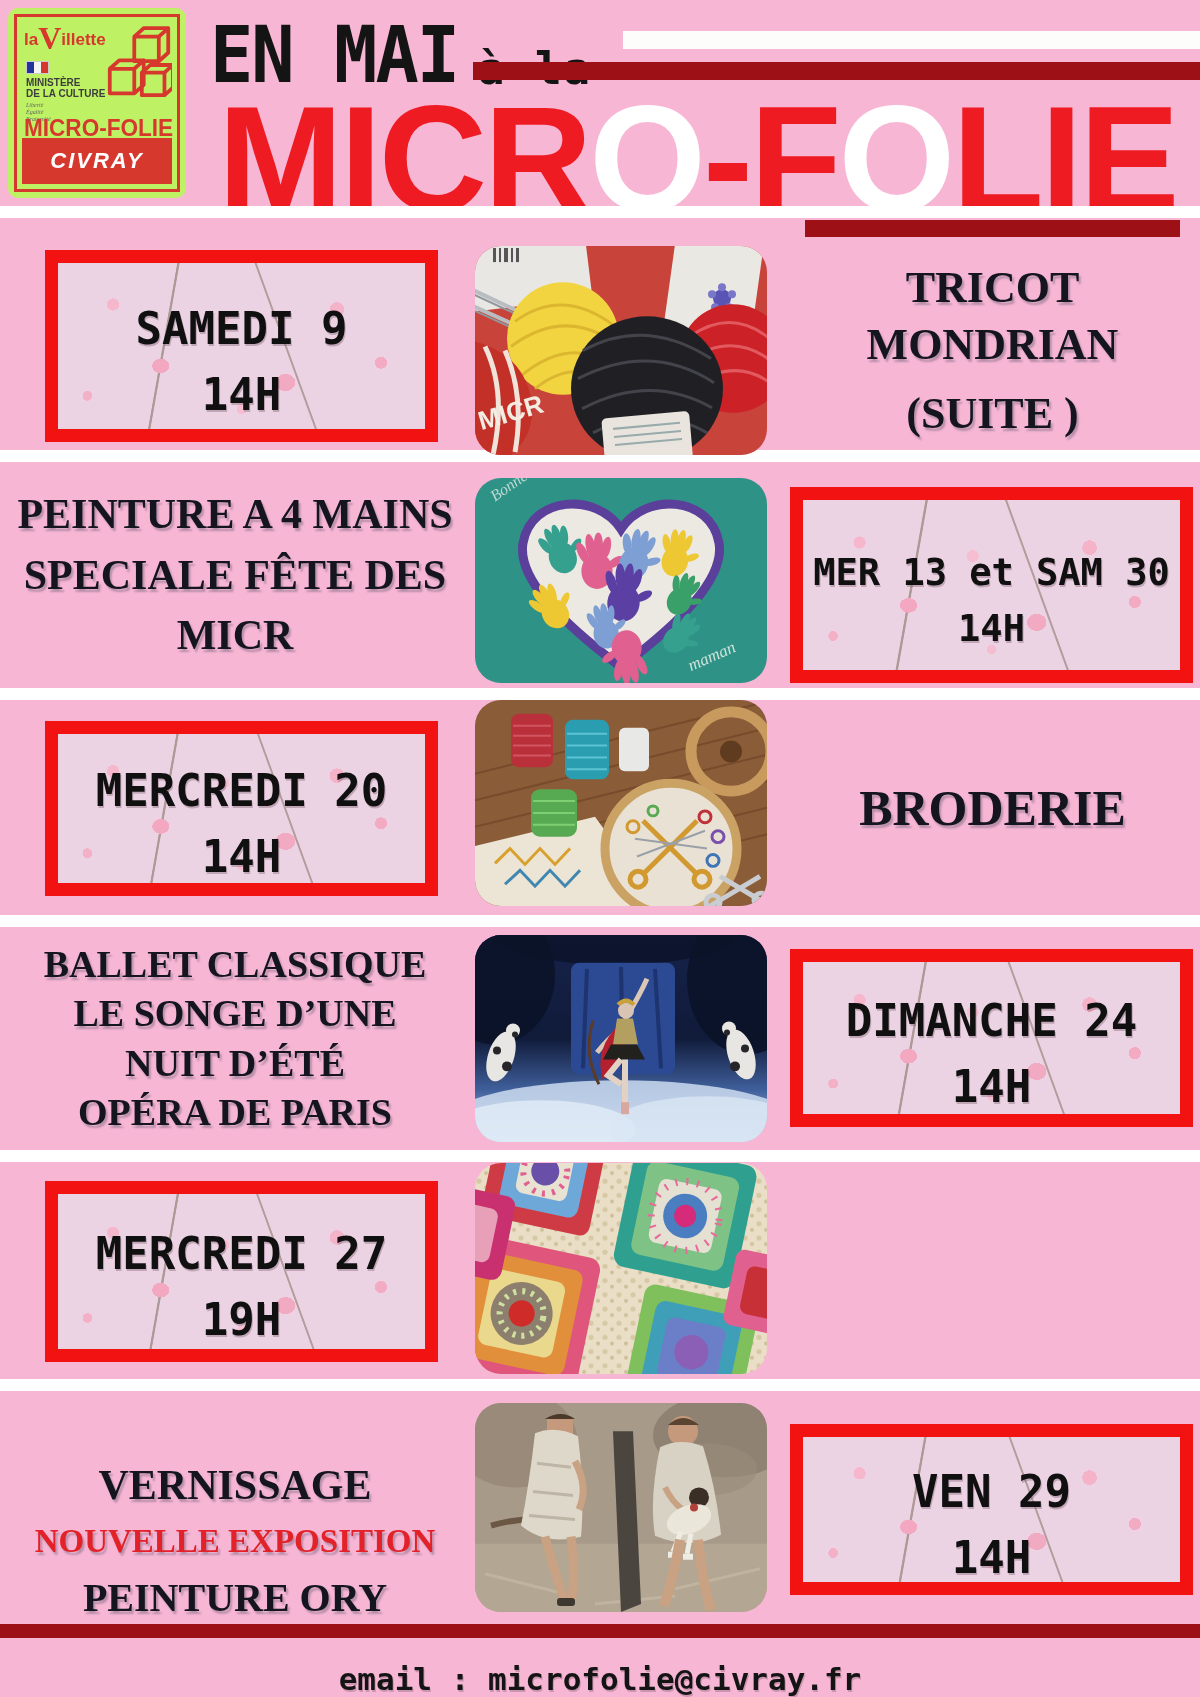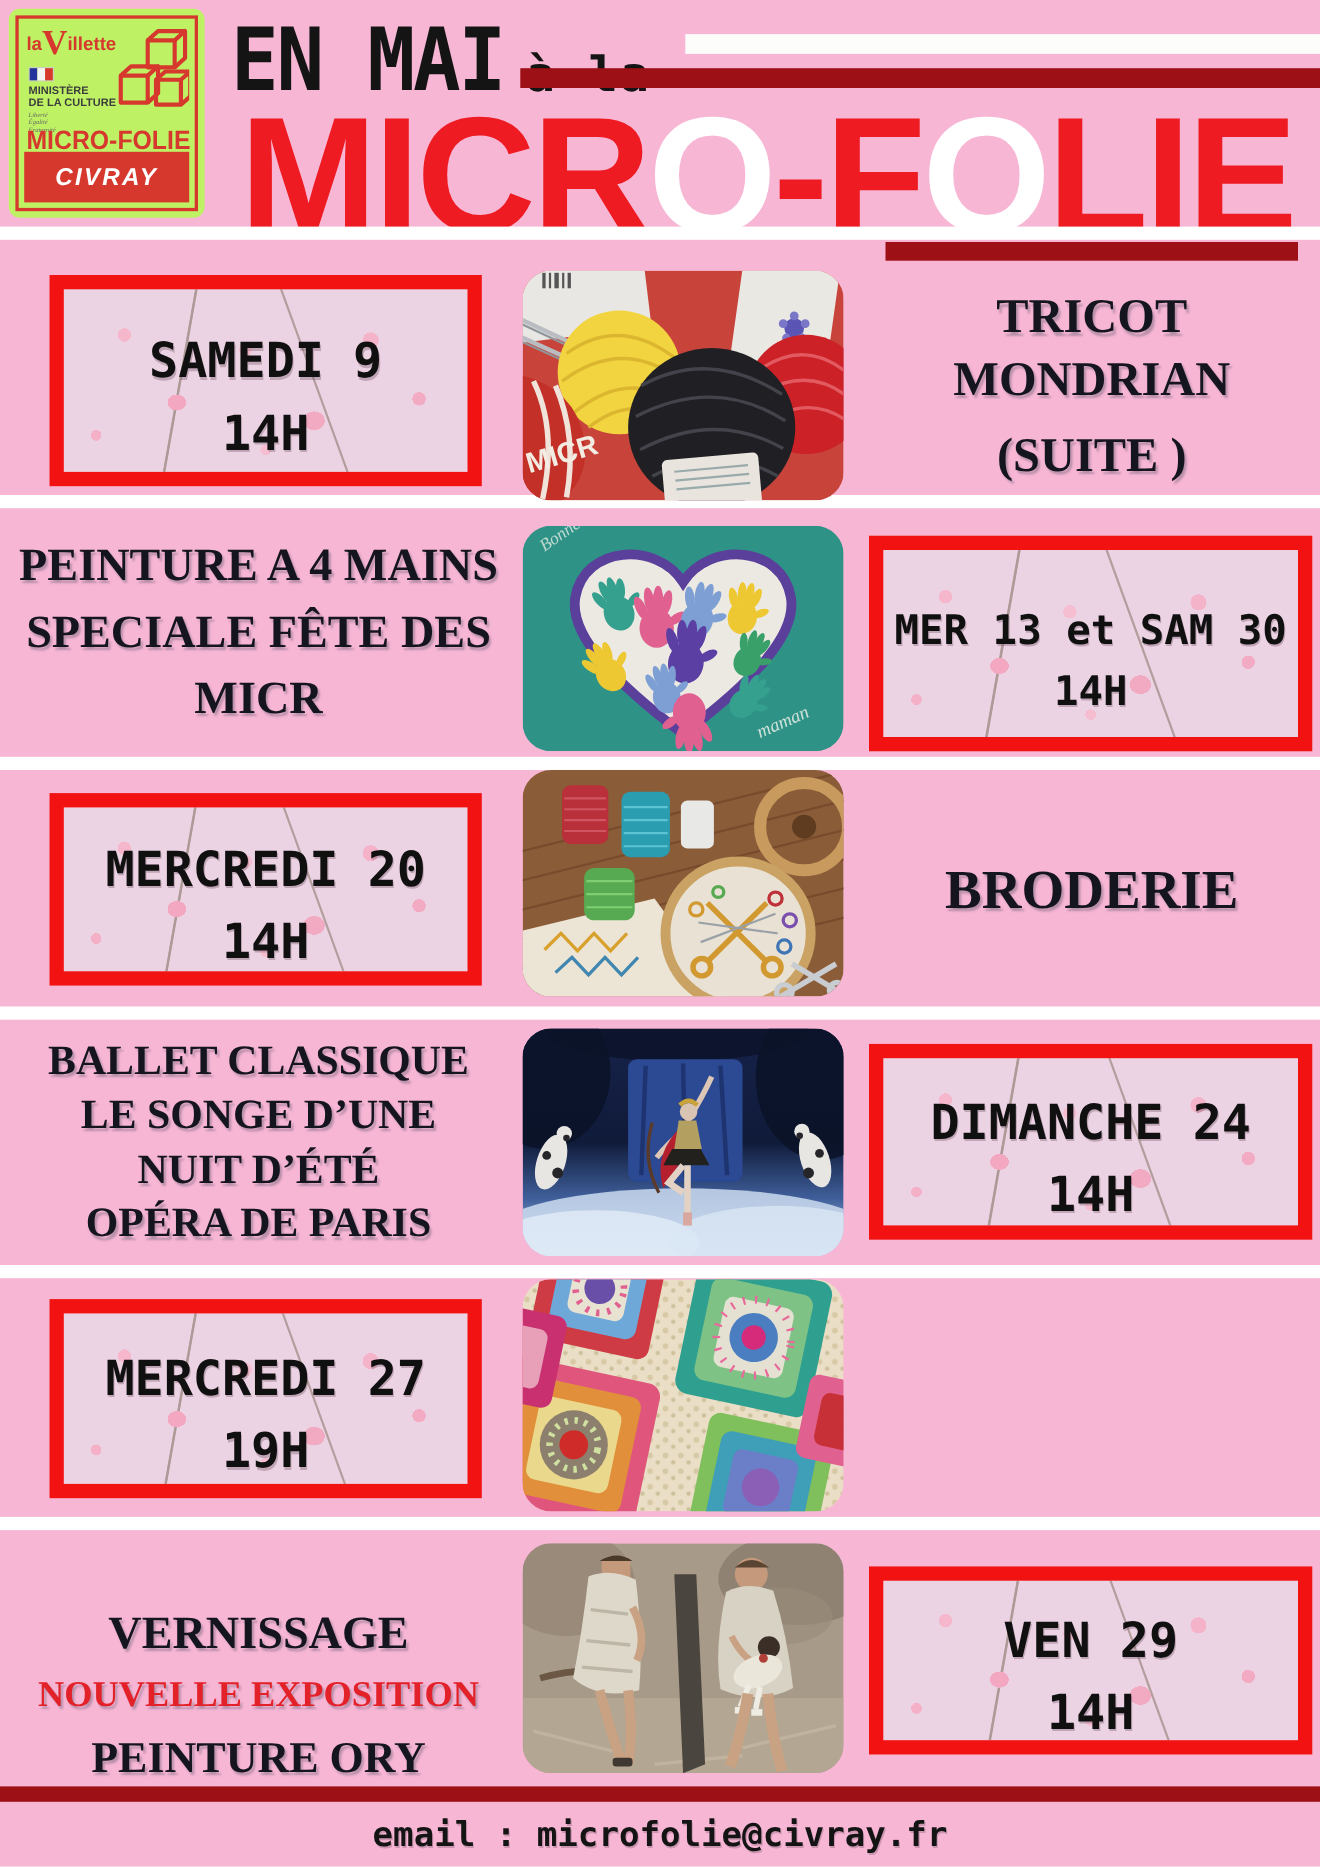--- a/index.html
+++ b/index.html
@@ -32,21 +32,21 @@
         font-size:44px;letter-spacing:2px;color:#141414;margin-top:29px;}
   .bar-white{position:absolute;left:623px;top:31px;right:0;height:18px;background:#fdfdfb;}
   .bar-darkred{position:absolute;left:473px;top:62px;right:0;height:18px;background:#9c1016;}
   .big-title{position:absolute;left:218px;top:84px;margin:0;font-family:"Liberation Sans",sans-serif;
              font-weight:bold;font-size:150px;line-height:1;letter-spacing:-3px;white-space:nowrap;}
   .t-red{color:#ee1b22}.t-white{color:#fff}
   
   .gap{position:absolute;left:0;width:100%;height:12px;background:#fff;}
   .footer-bar{position:absolute;left:0;top:1624px;width:100%;height:14px;background:#9c1016;}
   .footer{position:absolute;left:0;top:1638px;width:100%;height:59px;display:flex;
-          align-items:center;justify-content:center;}
+          align-items:flex-end;justify-content:center;}
   .email{font-family:"DejaVu Sans Mono",monospace;font-weight:bold;font-size:31px;color:#141414;
          text-shadow:1px 2px 0 rgba(120,90,105,.35);}
   
   .row{position:absolute;left:0;width:1200px;}
   .date-box{position:absolute;box-sizing:border-box;border:13px solid #f21212;
             display:flex;flex-direction:column;align-items:center;justify-content:center;
             background-color:#ecd3e3;
             background-image:
               radial-gradient(10px 10px at 15% 25%, #f6b6cb 60%, rgba(0,0,0,0) 61%),
               radial-gradient(14px 12px at 28% 62%, #f3a7c0 60%, rgba(0,0,0,0) 61%),

